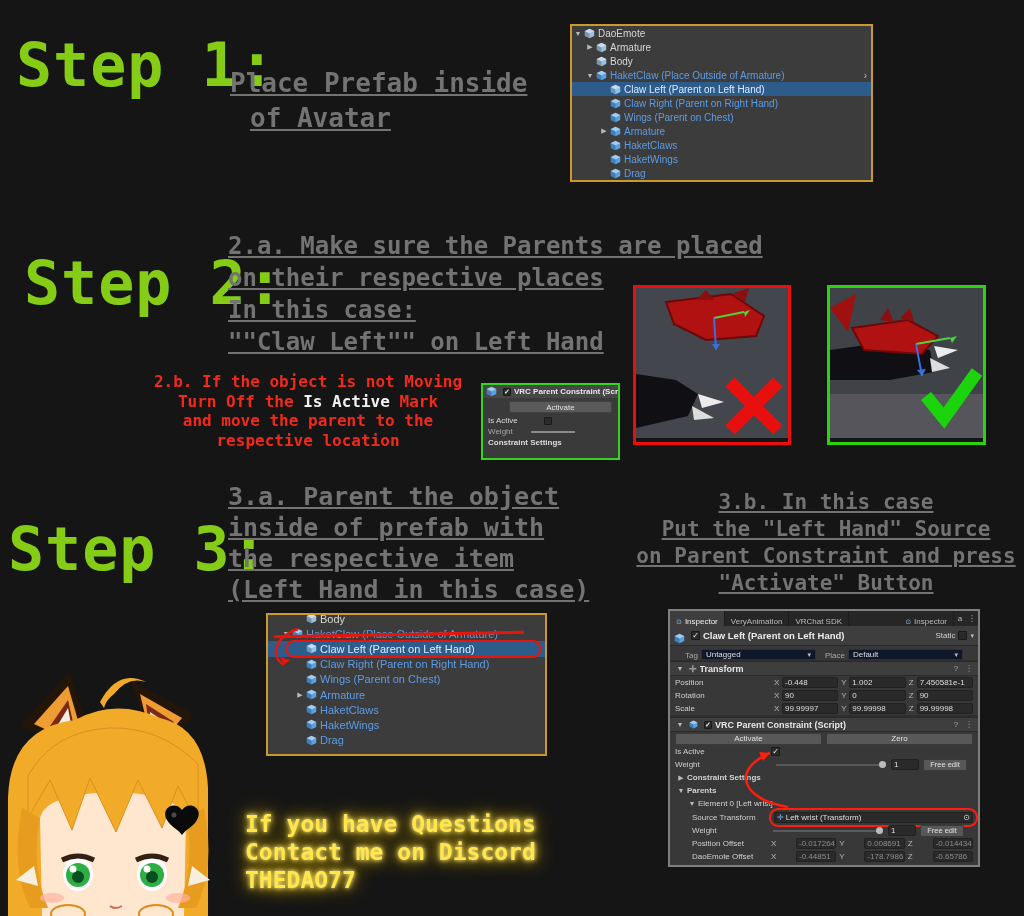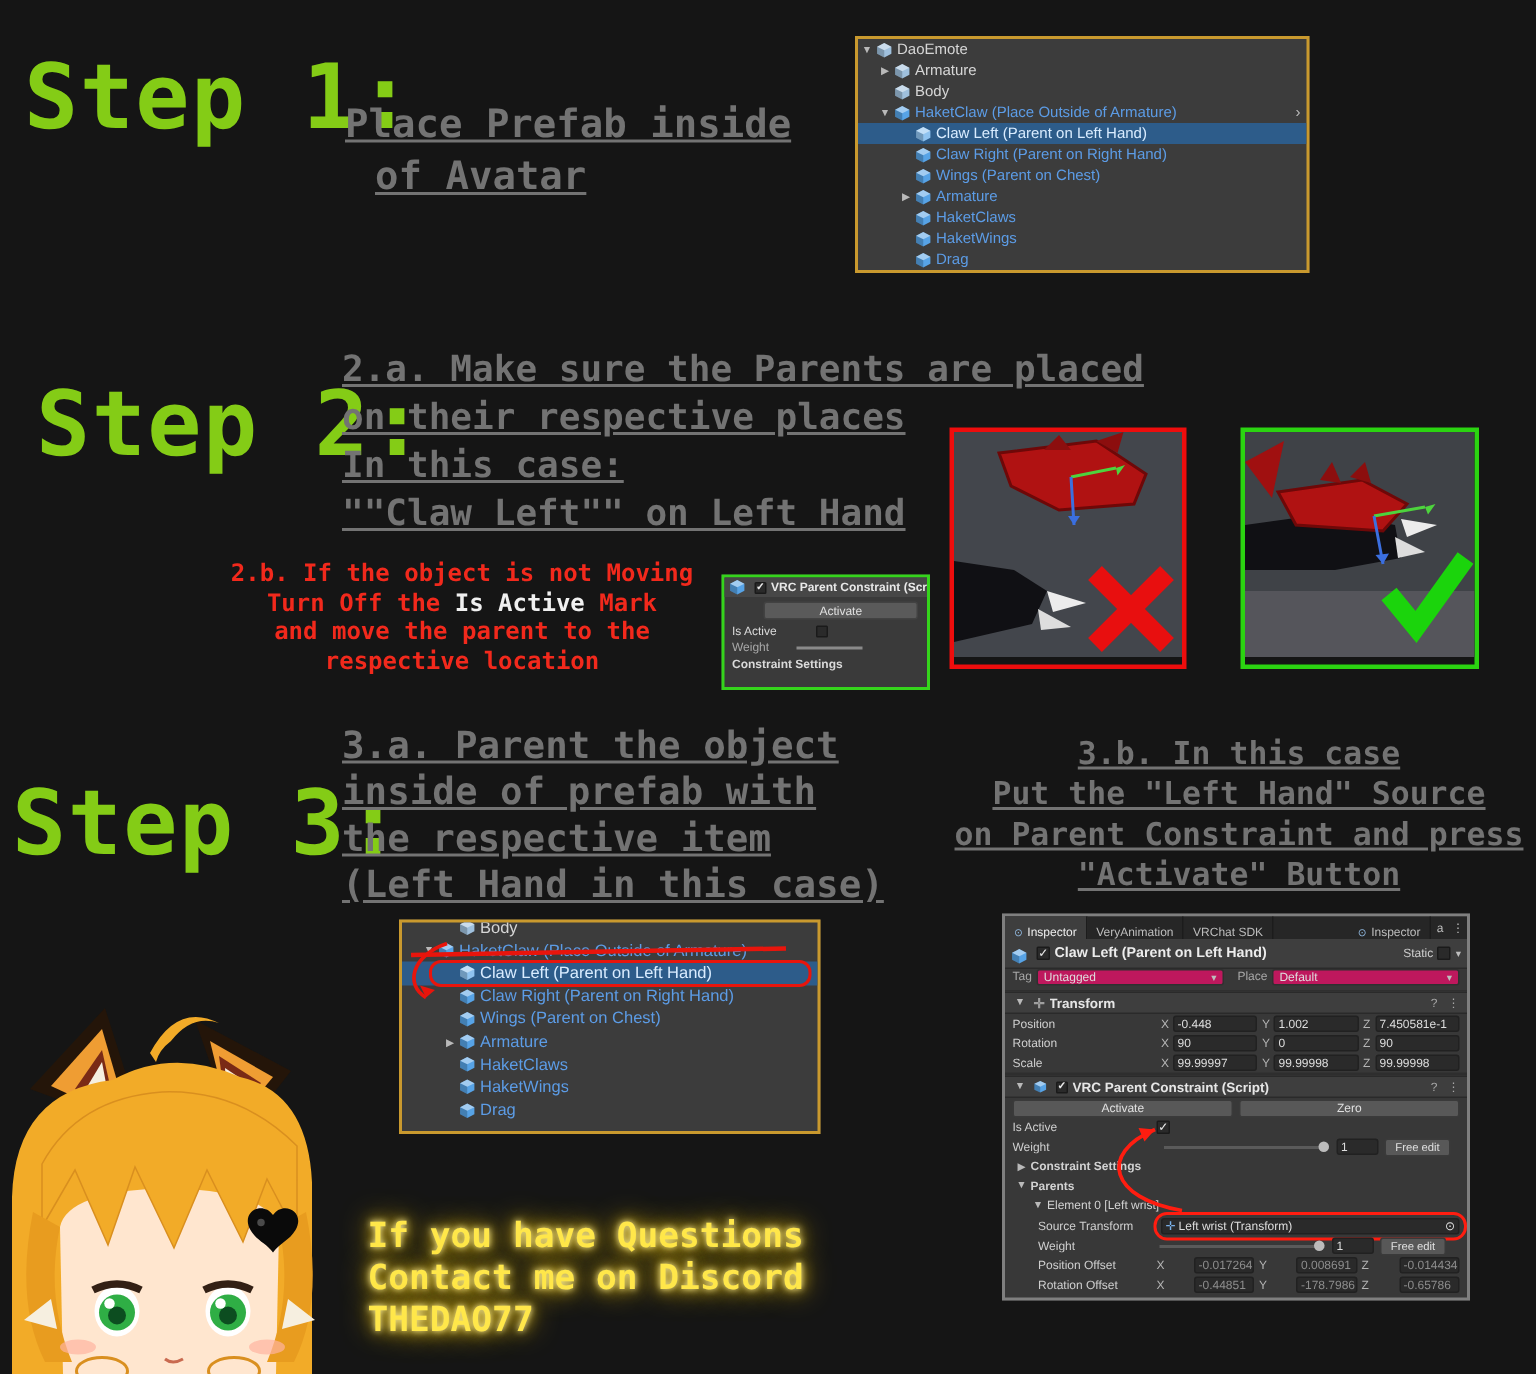--- a/index.html
+++ b/index.html
@@ -48,24 +48,24 @@
   .tabs { height:15px; background:#262626; display:flex; align-items:stretch; font-size:8px; color:#bdbdbd; }
   .tab { display:flex; align-items:flex-end; gap:3px; padding:0 6px; border-right:1px solid #1c1c1c; }
   .tab.on { background:#3e3e3e; color:#ededed; }
   .tabdot { font-size:7px; color:#8fb6dc; }
   .tabicon { width:12px; display:flex; align-items:center; justify-content:center; color:#bdbdbd; }
   .hdr { height:20px; background:#3e3e3e; border-bottom:1px solid #2a2a2a; display:flex;
          align-items:center; gap:3px; padding:0 4px; }
   .hdr .t { font-size:9.5px; font-weight:bold; color:#ececec; flex:1; white-space:nowrap; overflow:hidden; }
   .static-lbl { font-size:8px; color:#cfcfcf; }
   .caret { font-size:7px; color:#bdbdbd; }
-  .subrow { height:15px; display:flex; align-items:flex-start; gap:3px; padding:0 5px; font-size:8px;
+  .subrow { height:15px; display:flex; align-items:flex-end; gap:3px; padding:0 15px; font-size:8px;
             border-bottom:1px solid #2f2f2f; }
   .dimlbl { color:#a8a8a8; }
-  .dd { flex:1; background:#be185d; border:1px solid #303030; border-radius:2px; height:11px;
+  .dd { flex:1; background:#0f172a; border:1px solid #303030; border-radius:2px; height:11px;
         display:flex; align-items:center; justify-content:space-between; padding:0 4px; color:#dedede; }
   .comp-h { height:15px; background:#3e3e3e; border-top:1px solid #2a2a2a; border-bottom:1px solid #2a2a2a;
             display:flex; align-items:center; gap:3px; padding:0 4px; font-size:9px; font-weight:bold; color:#e6e6e6; }
   .comp-h .ct { flex:1; white-space:nowrap; overflow:hidden; }
   .hic { color:#a8a8a8; font-weight:normal; font-size:8px; width:10px; text-align:center; }
   .tool { color:#9f9f9f; font-size:9px; }
   .irow { height:13px; display:flex; align-items:center; padding:0 5px; font-size:8px; position:relative; }
   .ilabel { width:96px; flex:none; color:#cfcfcf; white-space:nowrap; overflow:hidden; }
   .ax { width:8px; flex:none; color:#b5b5b5; margin-left:3px; }
   .ifield { flex:1; min-width:0; height:11px; background:#2a2a2a; border:1px solid #212121;
@@ -542,21 +542,21 @@
       <span class="ilabel dimlbl" style="width:76px">Position Offset</span>
       <span class="ax dimlbl">X</span>
       <span class="ifield dis">-0.017264</span>
       <span class="ax dimlbl">Y</span>
       <span class="ifield dis">0.008691</span>
       <span class="ax dimlbl">Z</span>
       <span class="ifield dis">-0.014434</span>
     </div>
 
     <div class="irow" style="padding-left:22px">
-      <span class="ilabel dimlbl" style="width:76px">Rotation Offset</span>
+      <span class="ilabel dimlbl" style="width:76px">DaoEmote Offset</span>
       <span class="ax dimlbl">X</span>
       <span class="ifield dis">-0.44851</span>
       <span class="ax dimlbl">Y</span>
       <span class="ifield dis">-178.7986</span>
       <span class="ax dimlbl">Z</span>
       <span class="ifield dis">-0.65786</span>
     </div>
 
     <svg class="overlay" width="308" height="254" viewBox="0 0 308 254">
       <path d="M118 196 C 70 188, 62 158, 100 142" stroke="#ff1d10" stroke-width="2.5" fill="none"></path>

